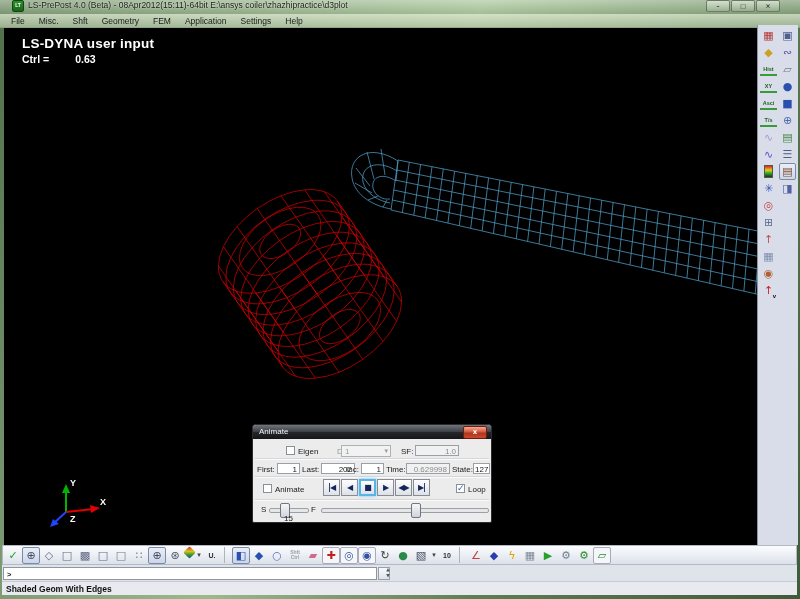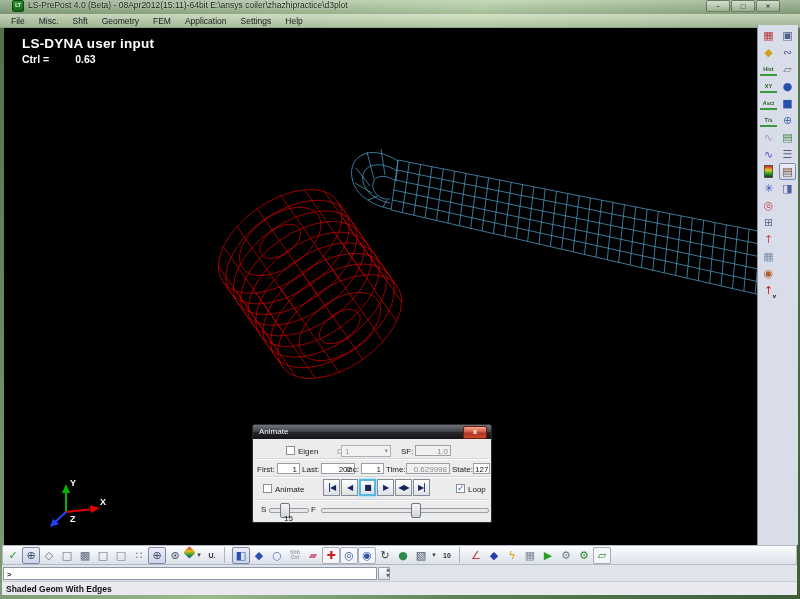--- a/index.html
+++ b/index.html
@@ -240,21 +240,21 @@
     <div class="dlg-sep" style="top:51px"></div>
     <div class="dlg-sep" style="top:74px"></div>
 
     <span class="cb" style="left:33px;top:21px"></span>
     <span class="dlg-label" style="left:45px;top:22px">Eigen</span>
     <span class="dlg-label dis" style="left:84px;top:22px">Div:</span>
     <span class="dlg-select" style="left:88px;top:20px;width:50px">
       <span>1</span><span class="arr">▾</span>
     </span>
     <span class="dlg-label" style="left:148px;top:22px">SF:</span>
-    <span class="dlg-field dis" style="left:162px;top:20px;width:36px">1.0</span>
+    <span class="dlg-field dis" style="left:162px;top:20px;width:44px">1.0</span>
 
     <span class="dlg-label" style="left:4px;top:40px">First:</span>
     <span class="dlg-field" style="left:24px;top:38px;width:23px">1</span>
     <span class="dlg-label" style="left:49px;top:40px">Last:</span>
     <span class="dlg-field" style="left:68px;top:38px;width:34px">202</span>
     <span class="dlg-label" style="left:93px;top:40px">Inc:</span>
     <span class="dlg-field" style="left:108px;top:38px;width:23px">1</span>
     <span class="dlg-label" style="left:133px;top:40px">Time:</span>
     <span class="dlg-field dis" style="left:153px;top:38px;width:44px">0.629998</span>
     <span class="dlg-label" style="left:199px;top:40px">State:</span>

